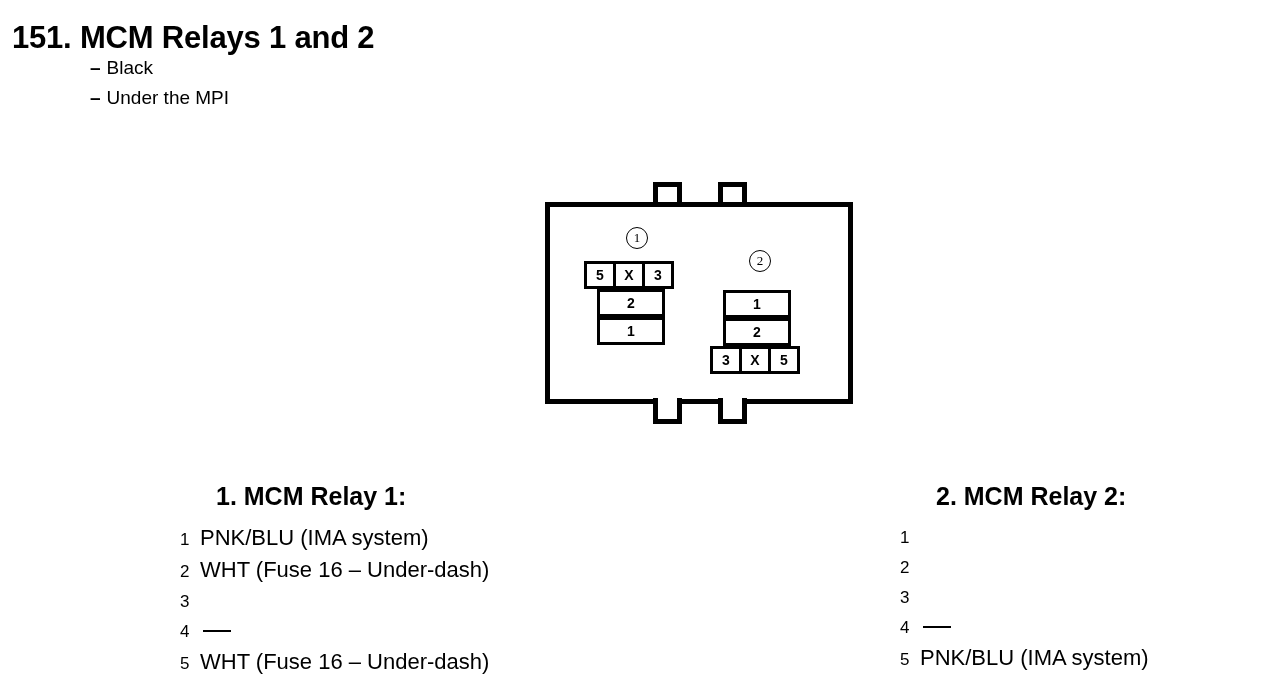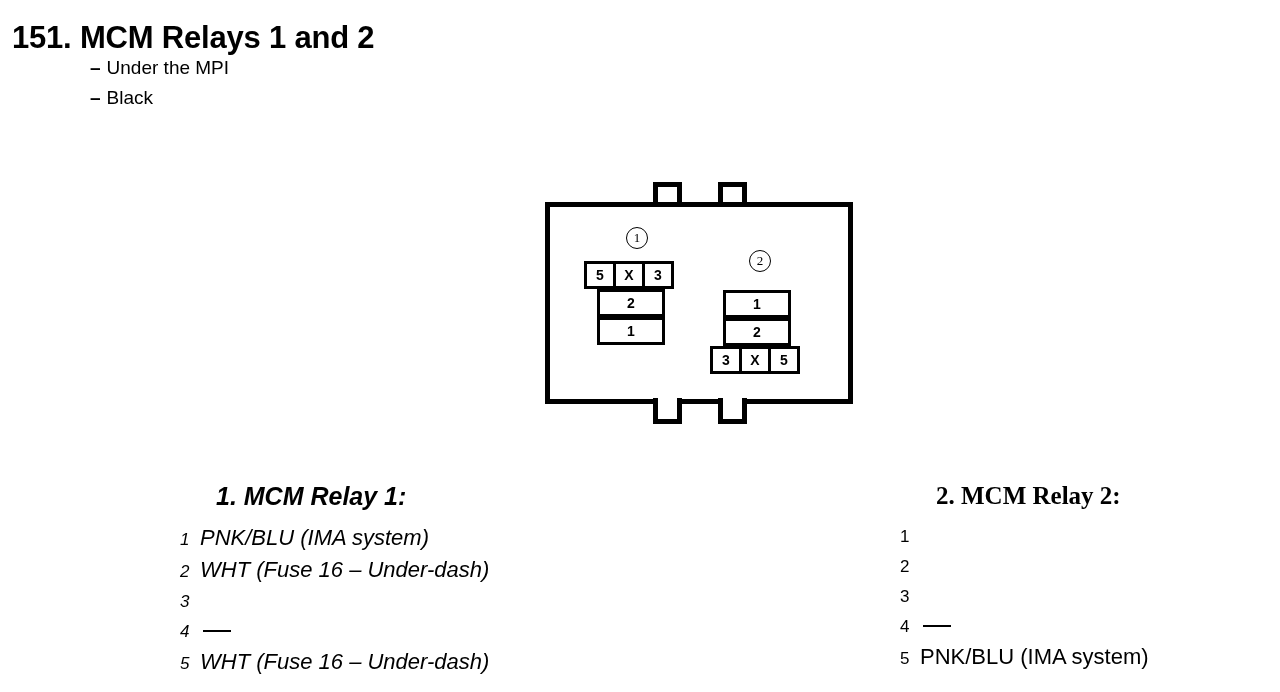--- a/index.html
+++ b/index.html
@@ -124,24 +124,24 @@
   .legend {
     position: absolute;
     font-size: 19px;
   }
   .legend h2 {
     margin: 0 0 12px 0;
     font-size: 25px;
     font-weight: bold;
     white-space: nowrap;
   }
-  #legend-left  { left: 180px; top: 482px; width: 430px; font-style: italic; }
+  #legend-left  { left: 180px; top: 482px; width: 430px; }
   #legend-left h2 { margin-left: 36px; }
   #legend-right { left: 900px; top: 482px; width: 380px; }
-  #legend-right h2 { margin-left: 36px; font-family: Liberation Serif, serif; }
+  #legend-right h2 { margin-left: 36px; }
 
   .legend-row {
     display: flex;
     align-items: baseline;
     line-height: 30px;
     white-space: nowrap;
   }
   .legend-row .num {
     width: 20px;
     flex: 0 0 20px;
@@ -159,24 +159,24 @@
     margin-left: 3px;
   }
 </style>
 </head>
 <body>
 
 <div id="page-title">151. MCM Relays 1 and 2</div>
 
 <div id="bullet-list">
   <div class="bullet-row">
+    <span class="dash">–</span><span>Black</span>
+  </div>
+  <div class="bullet-row">
     <span class="dash">–</span><span>Under the MPI</span>
-  </div>
-  <div class="bullet-row">
-    <span class="dash">–</span><span>Black</span>
   </div>
 </div>
 
 <div id="connector-diagram">
 
   <div class="tab" id="tab-top-left"></div>
   <div class="tab" id="tab-top-right"></div>
 
   <div id="connector-body"></div>
 

